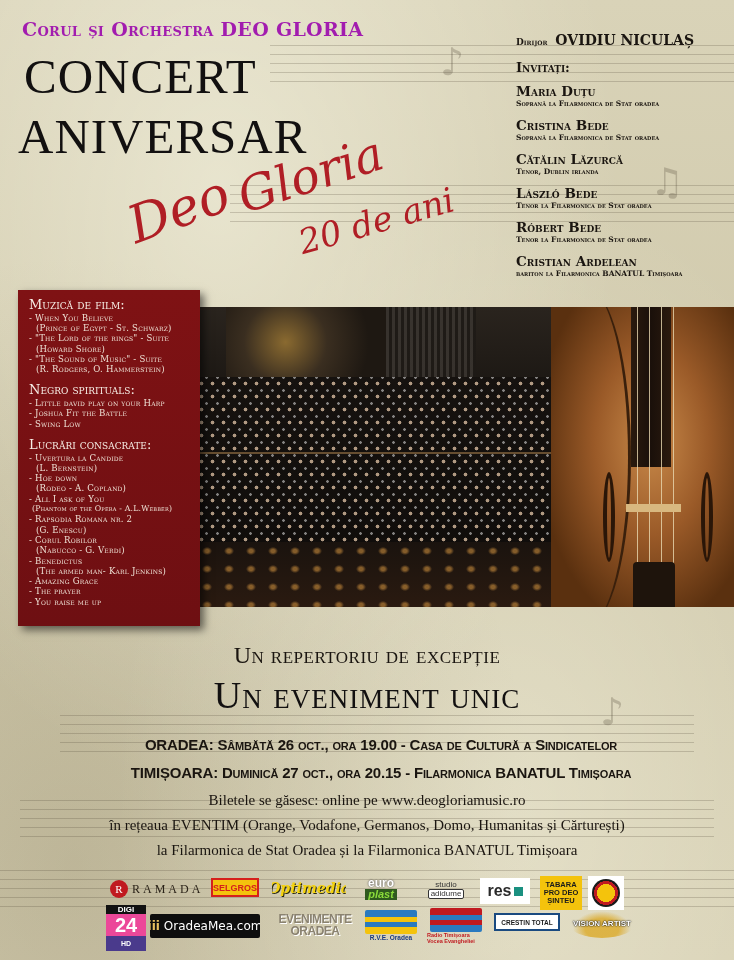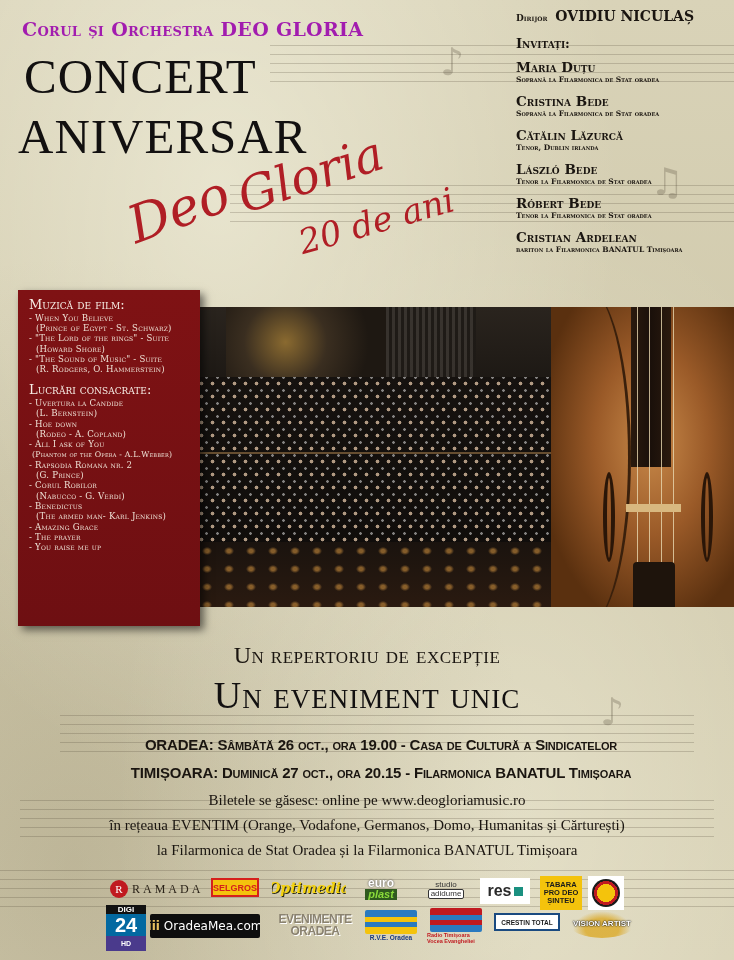--- a/index.html
+++ b/index.html
@@ -40,21 +40,21 @@
     font-size: 49px; font-family: "Liberation Serif", serif; letter-spacing: 1px; line-height: 1;
     color: #121010;
   }
   .script {
     position: absolute; color: #b01e25; font-family: "DejaVu Serif", serif; font-style: italic;
   }
   .script.s-deo { left: 140px; top: 195px; font-size: 52px; transform: rotate(-20deg); transform-origin: left bottom; }
   .script.s-gloria { left: 248px; top: 168px; font-size: 48px; transform: rotate(-18deg); transform-origin: left bottom; }
   .script.s-20 { left: 305px; top: 222px; font-size: 34px; transform: rotate(-16deg); transform-origin: left bottom; }
 
-  .right-col { position: absolute; left: 516px; top: 8px; width: 215px; }
+  .right-col { position: absolute; left: 516px; top: 32px; width: 215px; }
   .dirijor-line { font-size: 14px; font-weight: 700; font-variant: small-caps; color: #1a1510; white-space: nowrap; }
   .dirijor-line .small { font-size: 9px; font-weight: 600; margin-right: 3px; }
   .invitati { margin-top: 12px; font-size: 13px; font-weight: 700; font-variant: small-caps; }
   .guest { margin-top: 3px; line-height: 1; }
   .guest + .guest { margin-top: 12px; }
   .guest-name { font-size: 13.5px; font-weight: 700; font-variant: small-caps; color: #1a1510; white-space: nowrap; display:block;margin-top:10px; }
   .guest-role { font-size: 7.5px; font-weight: 600; font-variant: small-caps; color: #1a1510; white-space: nowrap; display:block; margin-top: 1px; }
 
   .photo {
     position: absolute; left: 196px; top: 307px; width: 538px; height: 300px;
@@ -124,21 +124,21 @@
   .logo.europlast .pl { color:#8adb3a; font-style:italic; background:#2f5a1e; padding:0 3px; }
   .logo.studio { left:424px; top:878px; width:44px; height:24px; flex-direction:column; font-size:8px; line-height:1; color:#333; font-weight:400; }
   .logo.studio .ad { background:#fff; color:#333; border:1px solid #333; padding:0 2px; border-radius:2px; }
   .logo.reso { left:480px; top:878px; width:50px; height:26px; background:#fff; color:#2a2a2a; font-size:16px; }
   .logo.reso .sq { width:9px; height:9px; background:#1a9080; margin-left:2px; }
   .logo.tabara { left:540px; top:876px; width:42px; height:34px; background:#f4c30c; color:#1a1a1a; font-size:7.5px; flex-direction:column; line-height:1.05; }
   .logo.emblem { left:588px; top:876px; width:36px; height:34px; background:#fff; }
   .logo.emblem .ring { width:28px; height:28px; border-radius:50%; background: radial-gradient(circle, #f4c30c 0 45%, #c01a20 46% 60%, #1a1a1a 61% 100%); }
   .logo.digi { left:106px; top:905px; width:40px; height:46px; flex-direction:column; background:#fff; }
   .logo.digi .top { background:#111; color:#fff; width:100%; text-align:center; font-size:8px; }
-  .logo.digi .num { background:#0369a1; color:#fff; width:100%; text-align:center; font-size:20px; line-height:22px; }
+  .logo.digi .num { background:#ec4899; color:#fff; width:100%; text-align:center; font-size:20px; line-height:22px; }
   .logo.digi .hd { background:#4a3a8c; color:#fff; width:100%; text-align:center; font-size:7px; flex:1; display:flex; align-items:center; justify-content:center; }
   .logo.oradeamea { left:150px; top:914px; width:110px; height:24px; background:#0e0e0e; color:#fff; font-size:12px; font-family:"DejaVu Sans", sans-serif; font-weight:400; border-radius:2px; }
   .logo.oradeamea .bars { color:#e8c060; margin-right:4px; font-weight:700; }
   .logo.evenimente { left:272px; top:910px; width:86px; height:30px; flex-direction:column; color:#8a8270; font-size:12px; line-height:1; letter-spacing:-0.5px; text-shadow: 1px 1px 0 #fff; }
   .logo.rve1 { left:362px; top:906px; width:58px; height:38px; flex-direction:column; }
   .logo.rve1 .mark { width:52px; height:24px; background: linear-gradient(180deg, #2a7ac0 0 30%, #f4c30c 30% 50%, #2a7ac0 50% 70%, #f4c30c 70% 100%); border-radius:2px; }
   .logo.rve1 .lbl { font-size:6.5px; color:#1a3a80; }
   .logo.rve2 { left:427px; top:906px; width:58px; height:40px; flex-direction:column; }
   .logo.rve2 .mark { width:52px; height:24px; background: linear-gradient(180deg, #c01a20 0 30%, #2a7ac0 30% 50%, #c01a20 50% 70%, #2a7ac0 70% 100%); border-radius:2px; }
   .logo.rve2 .lbl { font-size:5.5px; color:#c01a20; }
@@ -251,29 +251,35 @@
   <div class="rep-section">
     <div class="rep-heading">Muzică de film:</div>
     <div class="rep-item">- When You Believe</div>
     <div class="rep-item sub">(Prince of Egypt - St. Schwarz)</div>
     <div class="rep-item">- "The Lord of the rings" - Suite</div>
     <div class="rep-item sub">(Howard Shore)</div>
     <div class="rep-item">- "The Sound of Music" - Suite</div>
     <div class="rep-item sub">(R. Rodgers, O. Hammerstein)</div>
   </div>
   <div class="rep-section">
+    <div class="rep-heading">Negro spirituals:</div>
+    <div class="rep-item">- Little david play on your Harp</div>
+    <div class="rep-item">- Joshua Fit the Battle</div>
+    <div class="rep-item">- Swing Low</div>
+  </div>
+  <div class="rep-section">
     <div class="rep-heading">Lucrări consacrate:</div>
     <div class="rep-item">- Uvertura la Candide</div>
     <div class="rep-item sub">(L. Bernstein)</div>
     <div class="rep-item">- Hoe down</div>
     <div class="rep-item sub">(Rodeo - A. Copland)</div>
     <div class="rep-item">- All I ask of You</div>
     <div class="rep-item sub" style="font-size:7.8px;padding-left:3px;">(Phantom of the Opera - A.L.Webber)</div>
     <div class="rep-item">- Rapsodia Romana nr. 2</div>
-    <div class="rep-item sub">(G. Prince)</div>
+    <div class="rep-item sub">(G. Enescu)</div>
     <div class="rep-item">- Corul Robilor</div>
     <div class="rep-item sub">(Nabucco - G. Verdi)</div>
     <div class="rep-item">- Benedictus</div>
     <div class="rep-item sub">(The armed man- Karl Jenkins)</div>
     <div class="rep-item">- Amazing Grace</div>
     <div class="rep-item">- The prayer</div>
     <div class="rep-item">- You raise me up</div>
   </div>
 </div>
 

